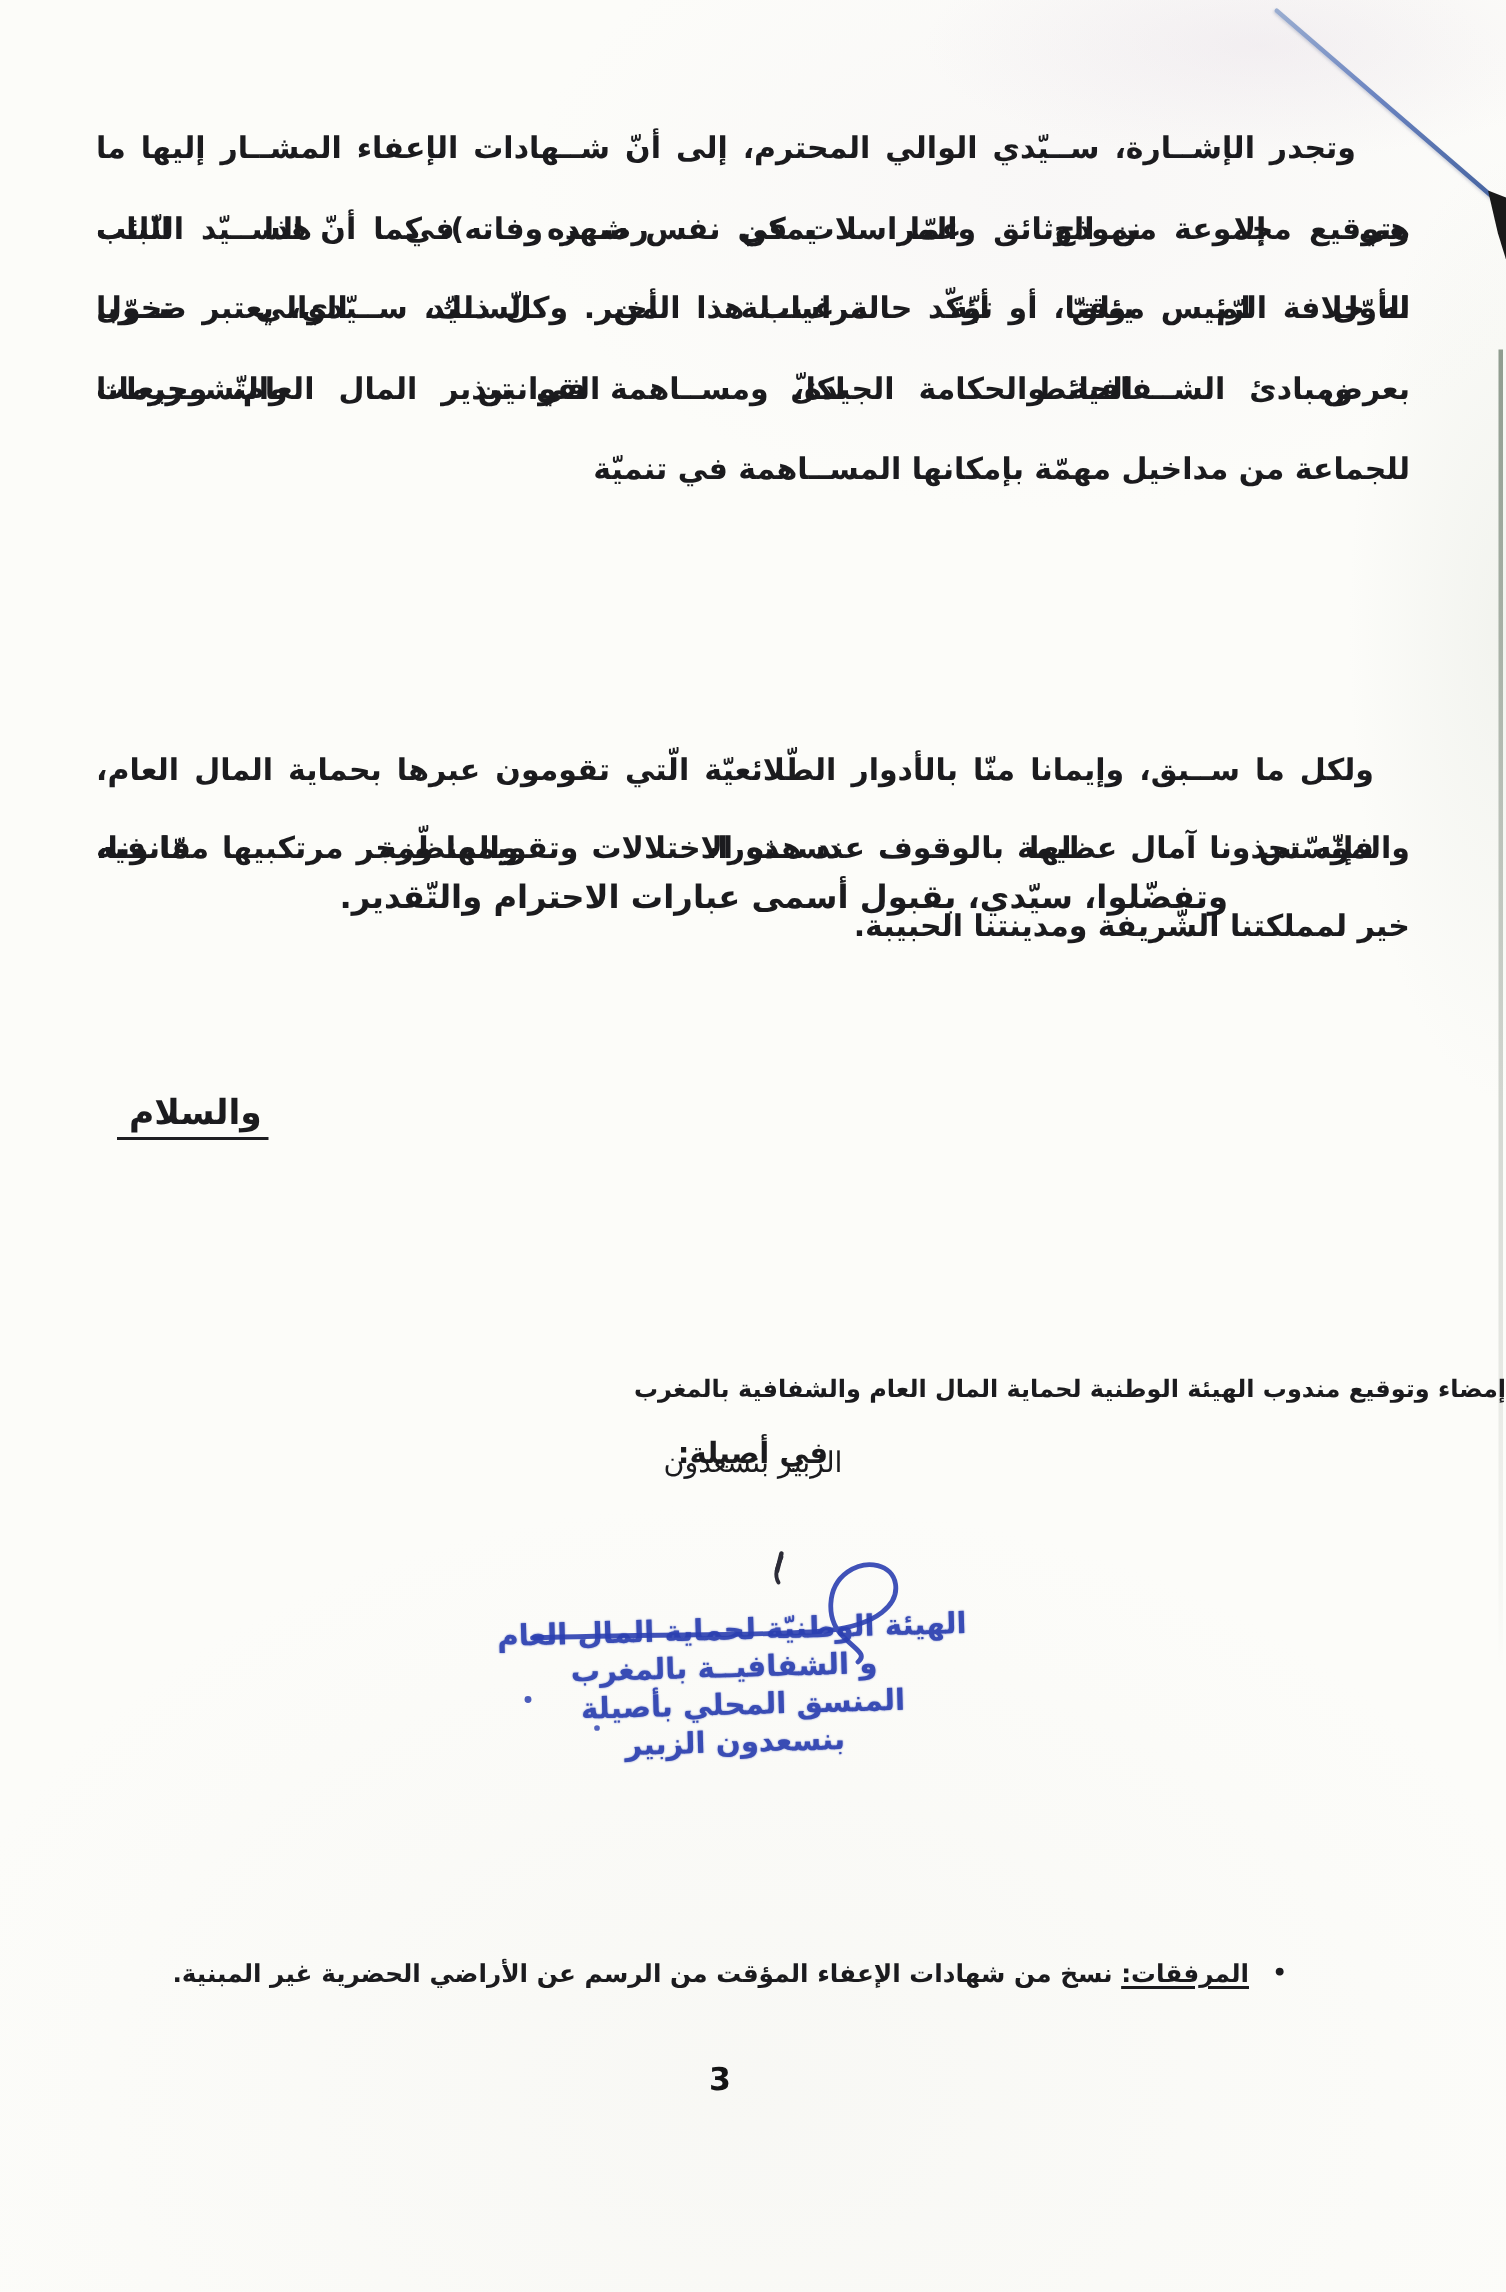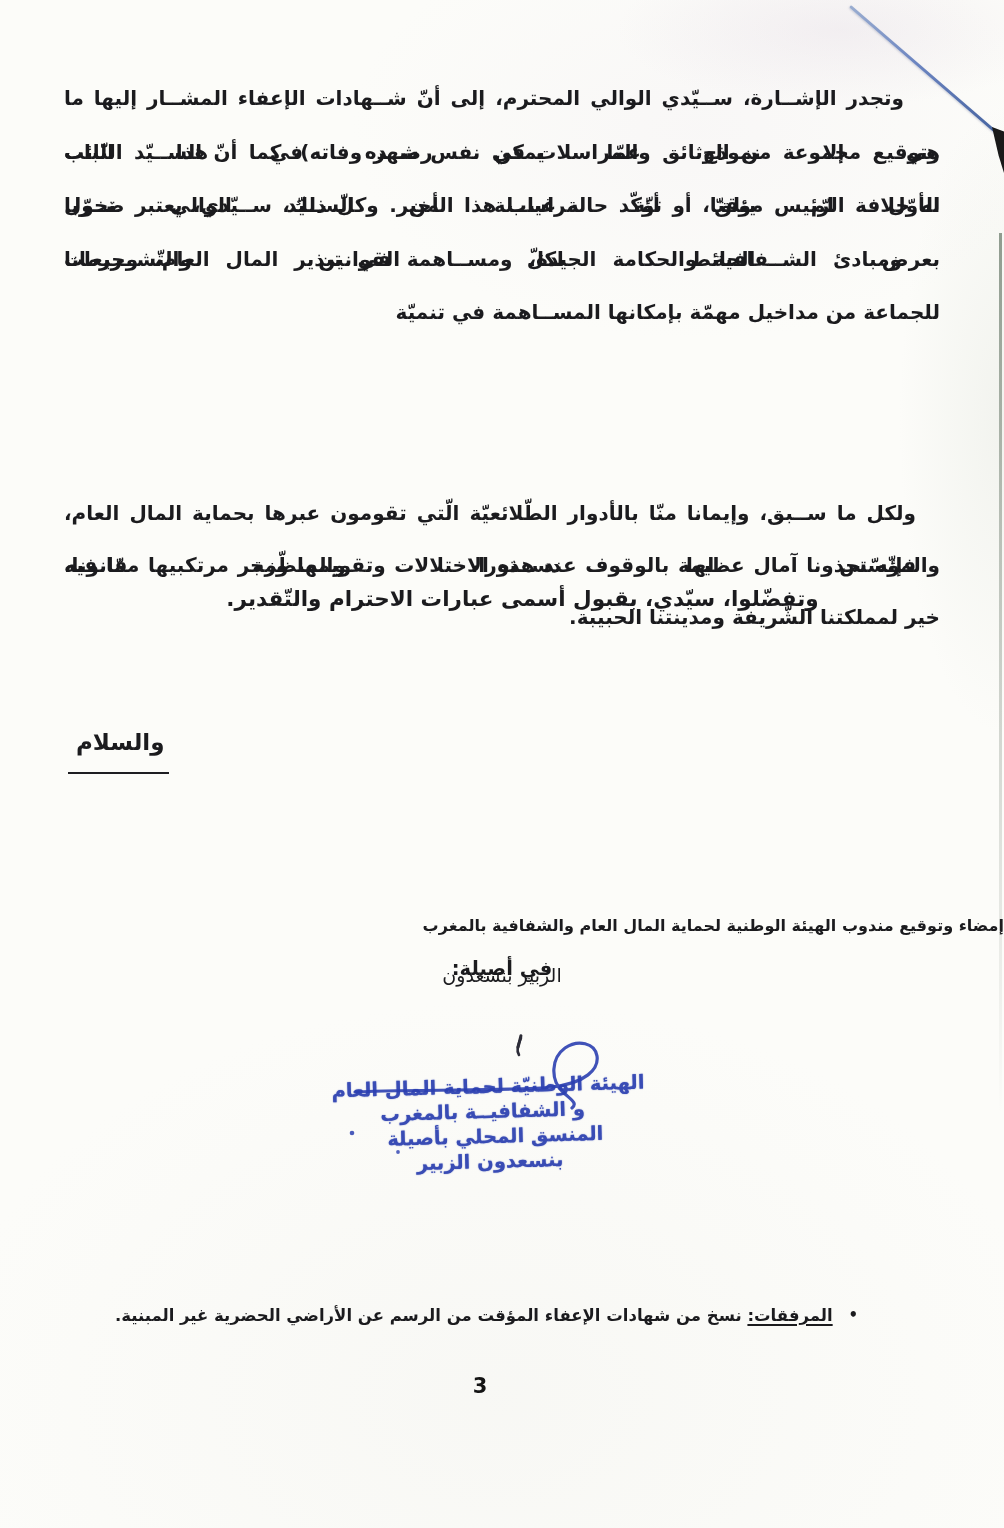--- a/index.html
+++ b/index.html
@@ -18,22 +18,22 @@
   .para .line{text-align:justify;text-align-last:justify;}
   #para1{top:72px;right:64px;left:64px;}
   #para1 .line{line-height:53.6px;height:53.6px;}
   #para1 .line:first-child{text-indent:36px;}
   #para1 .line:last-child{text-align-last:right;text-indent:38px;}
   #para2{top:487px;right:64px;left:64px;}
   #para2 .line{line-height:52px;height:52px;text-indent:24px;}
   #para2 .line:last-child{text-align-last:right;}
   #closing{top:586px;left:0;right:0;text-align:center;direction:rtl;
     font-weight:bold;font-size:21.5px;padding-left:41px;}
-  #salam{top:729px;left:68px;direction:rtl;font-weight:bold;font-size:23px;
-    border-bottom:2.6px solid #1e1e22;padding:0 4px 17px 8px;}
+  #salam{top:729px;left:78px;direction:rtl;font-weight:bold;font-size:23px;
+    border-bottom:2.6px solid #1e1e22;padding:0 4px 3px 8px;}
   #sig-heading{top:916px;left:0;right:0;direction:rtl;
     font-weight:bold;font-size:16px;}
   #sig-place{top:957px;left:0;right:0;text-align:center;direction:rtl;
     font-weight:bold;font-size:19.5px;}
   #sig-name{top:964px;left:0;right:0;text-align:center;direction:rtl;
     font-size:19px;}
   #pen-tick{top:1034px;left:518px;width:3px;height:15px;background:#2c2c36;
     border-radius:2px;transform:rotate(14deg);}
   #stamp{top:1074px;left:322px;width:334px;text-align:center;direction:rtl;
     font-weight:bold;font-size:19.5px;transform:rotate(-1.6deg);

